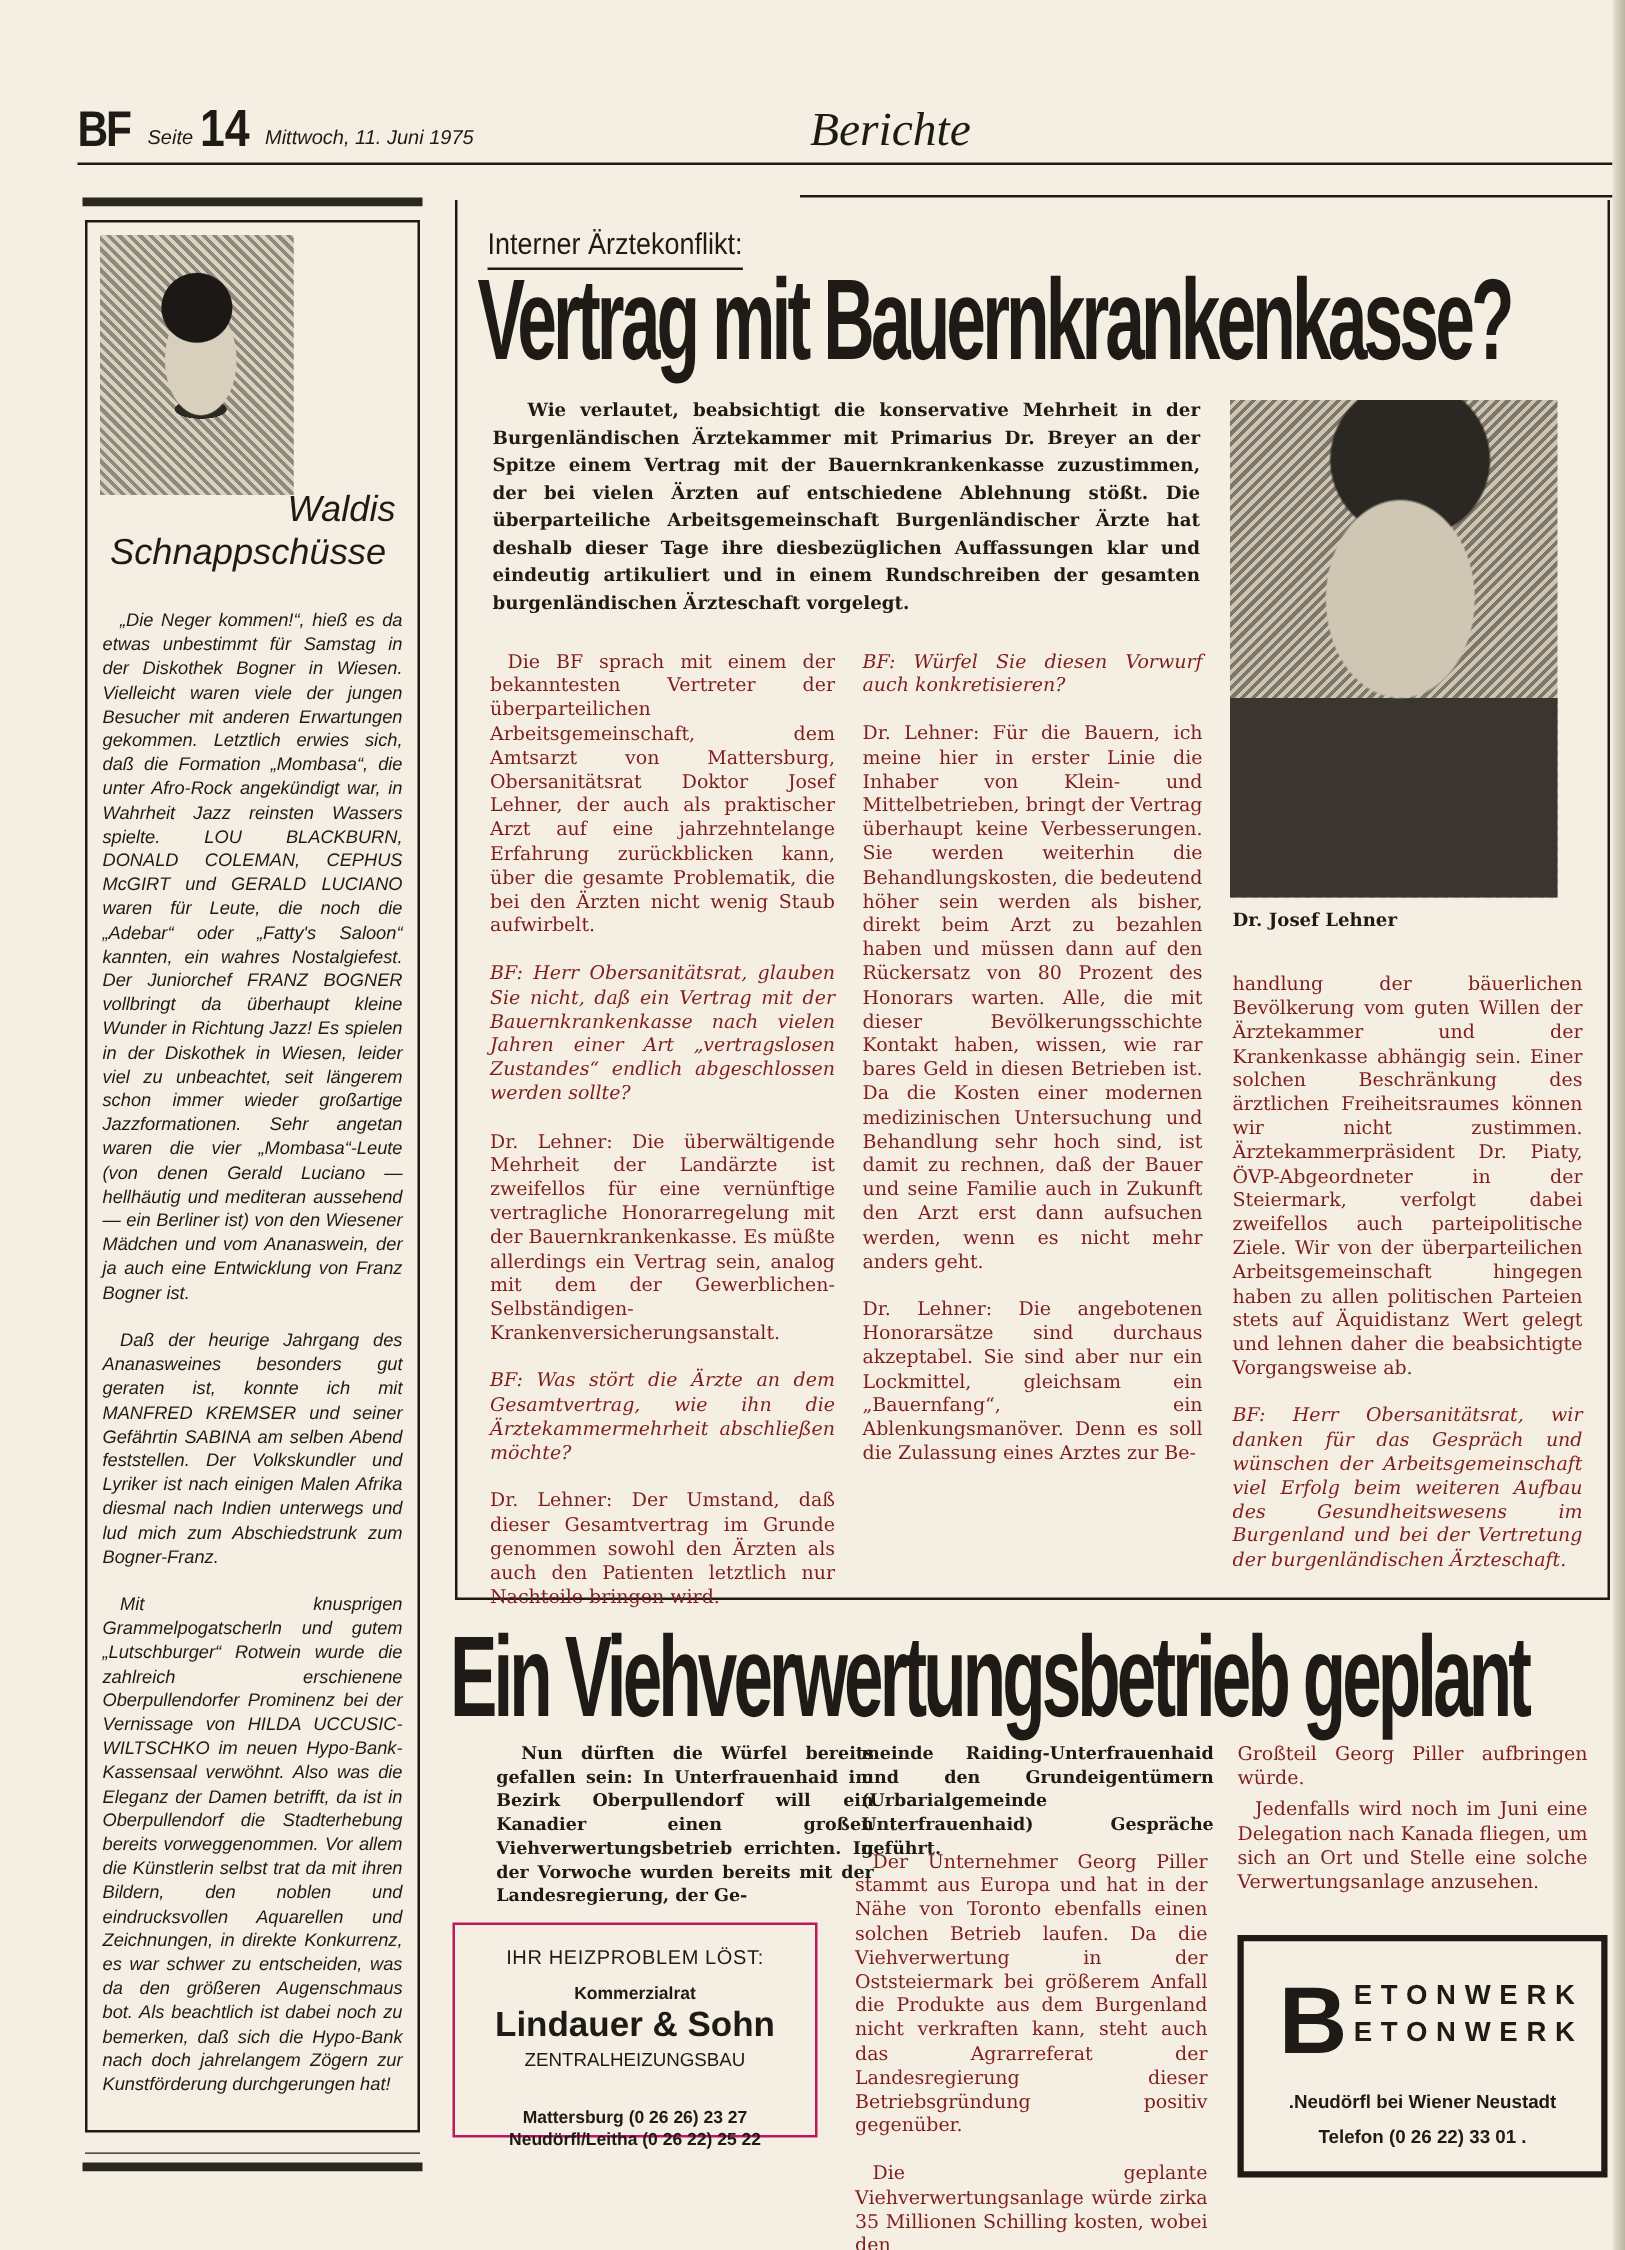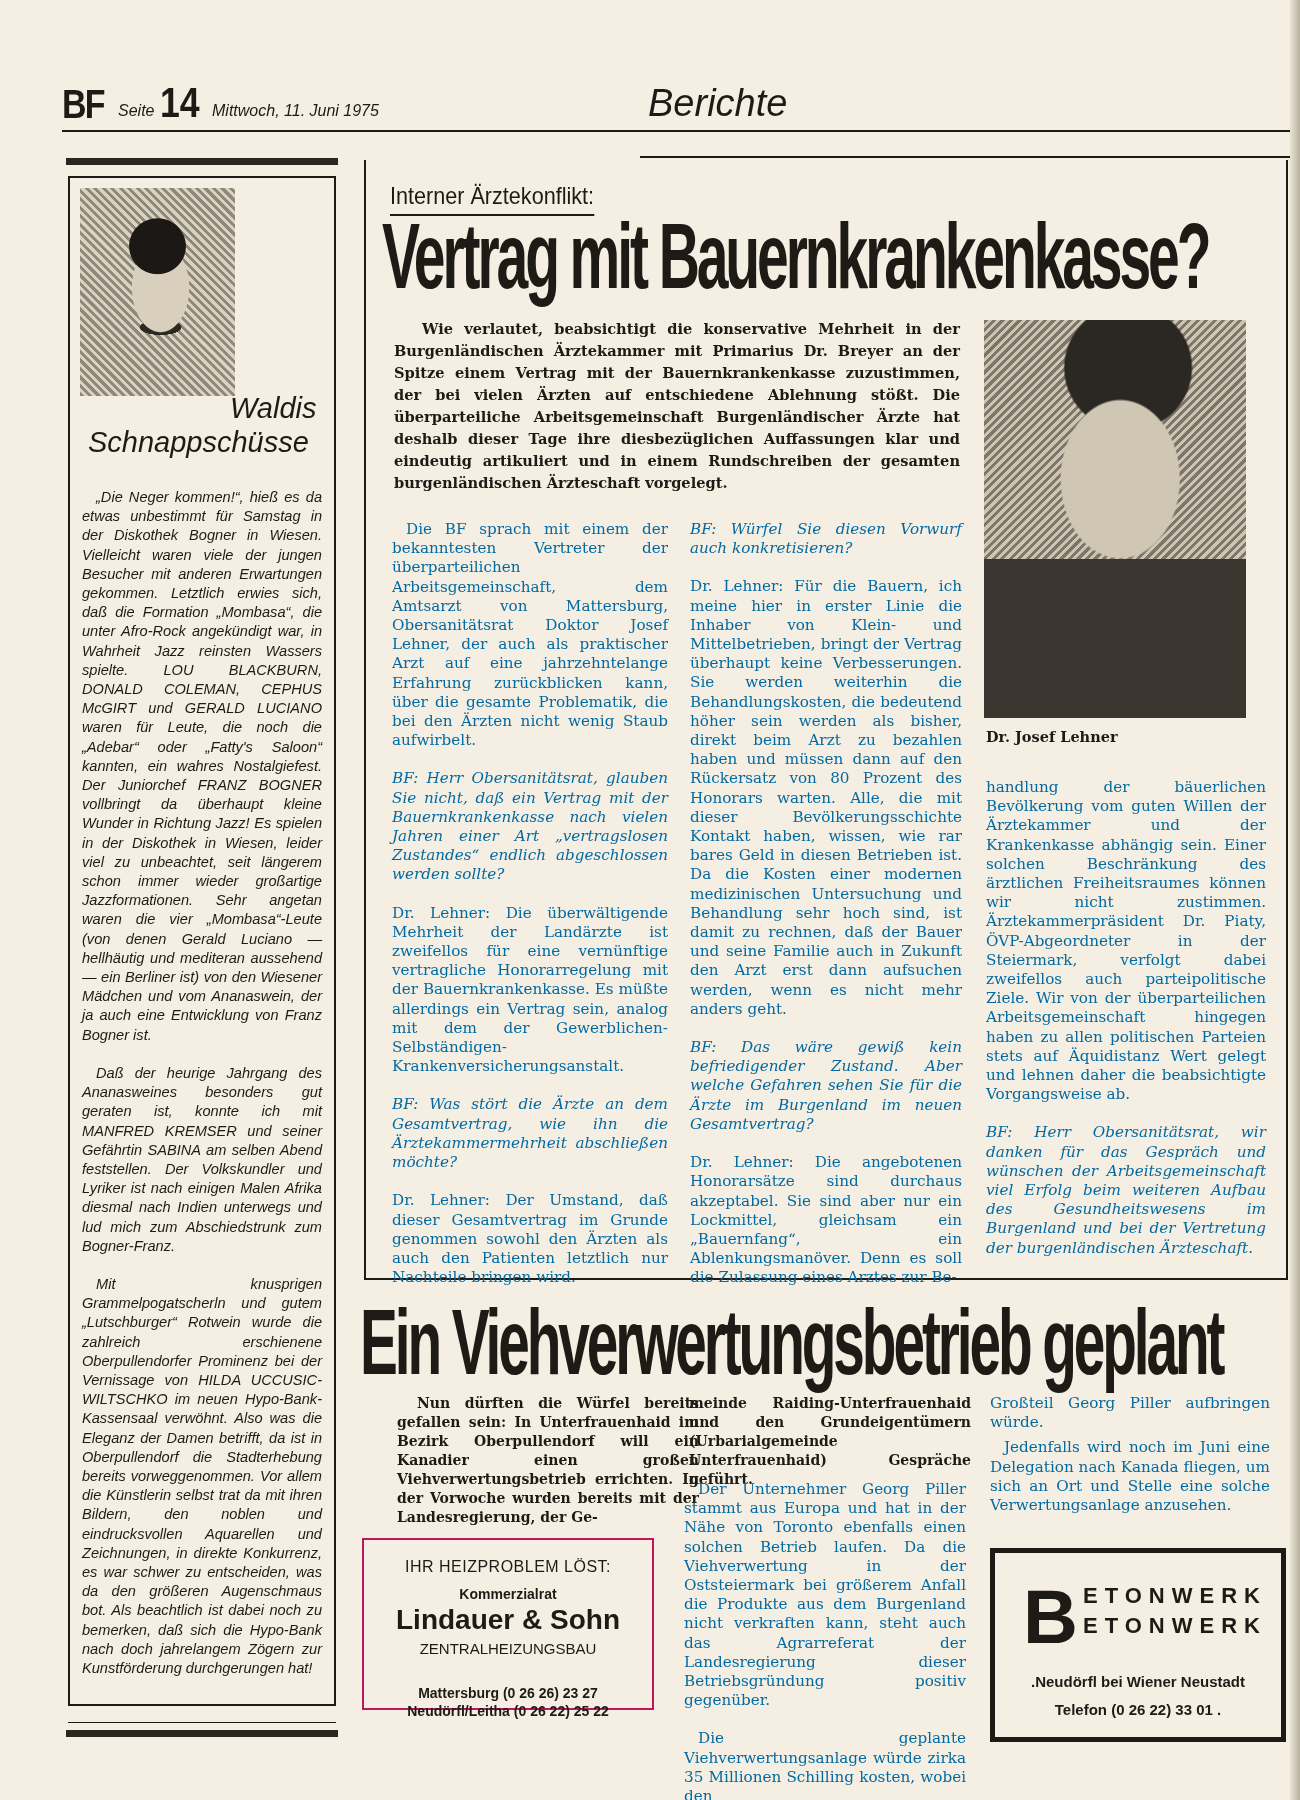--- a/index.html
+++ b/index.html
@@ -7,21 +7,21 @@
     width:1300px; height:1800px; position:relative; overflow:hidden;
     background:#f4efe2; color:#1e1b16;
     font-family:"DejaVu Serif", serif;
   }
   .abs { position:absolute; }
   
   .hdr-bf { left:62px; top:84px; font-family:"Liberation Sans", sans-serif; font-weight:bold; font-size:40px; letter-spacing:-2px; transform:scaleX(0.85); transform-origin:left; line-height:1; }
   .hdr-seite { left:118px; top:102px; font-family:"Liberation Sans", sans-serif; font-style:italic; font-size:16px; }
   .hdr-num { left:160px; top:82px; font-family:"Liberation Sans", sans-serif; font-weight:bold; font-size:42px; transform:scaleX(0.85); transform-origin:left; line-height:1; }
   .hdr-date { left:212px; top:102px; font-family:"Liberation Sans", sans-serif; font-style:italic; font-size:16px; }
-  .hdr-section { left:648px; top:82px; font-family:Liberation Sans, sans-serif; font-style:italic; font-size:38px; }
+  .hdr-section { left:648px; top:82px; font-family:Liberation Serif, serif; font-style:italic; font-size:38px; }
   .rule { background:#1e1b16; }
   .rule-top { left:62px; top:130px; width:1228px; height:2px; }
   .rule-top2 { left:640px; top:156px; width:650px; height:2px; }
   .bar-dark { background:#2a2620; }
 
   
   .left-bar-top { left:66px; top:158px; width:272px; height:7px; }
   .left-box { left:68px; top:176px; width:268px; height:1530px; border:2px solid #1e1b16; box-sizing:border-box; }
   .left-bar-bottom { left:66px; top:1730px; width:272px; height:7px; }
   .left-rule-bottom { left:68px; top:1722px; width:268px; height:1px; }
@@ -43,21 +43,21 @@
   .headline1 { left:382px; top:210px; font-family:"Liberation Sans", sans-serif; font-weight:bold; font-size:92px; letter-spacing:-5px; transform:scaleX(0.62); transform-origin:left; line-height:1; white-space:nowrap; }
   .lede { left:394px; top:318px; width:566px; font-family:"DejaVu Serif", serif; font-weight:bold; font-size:14.6px; line-height:22px; text-align:justify; text-indent:28px; }
   .photo2 { left:984px; top:320px; width:262px; height:398px;
     background:
       radial-gradient(ellipse 32% 28% at 52% 40%, #cfc7b4 70%, transparent 72%),
       radial-gradient(ellipse 40% 26% at 55% 12%, #2b2723 60%, transparent 62%),
       linear-gradient(180deg, transparent 60%, #3a352e 60%),
       repeating-linear-gradient(135deg, #7d776b 0 3px, #cdc5b2 3px 6px);
   }
   .caption2 { left:986px; top:728px; font-family:"DejaVu Serif", serif; font-weight:bold; font-size:14.5px; }
-  .col { font-family:"DejaVu Serif", serif; font-size:15.2px; line-height:19.2px; text-align:justify; color:#0369a1; }
+  .col { font-family:"DejaVu Serif", serif; font-size:15.2px; line-height:19.2px; text-align:justify; color:#7f1d1d; }
   .col p { margin:0 0 19px 0; }
   .col p.q { font-style:italic; }
   .col p.ind { text-indent:14px; }
   .c1 { left:392px; top:520px; width:276px; }
   .c2 { left:690px; top:520px; width:272px; }
   .c3 { left:986px; top:778px; width:280px; }
 
   
   .headline2 { left:360px; top:1296px; font-family:"Liberation Sans", sans-serif; font-weight:bold; font-size:92px; letter-spacing:-5px; transform:scaleX(0.617); transform-origin:left; line-height:1; white-space:nowrap; }
   .lede2 { left:362px; top:1394px; width:302px; font-family:"DejaVu Serif", serif; font-weight:bold; font-size:14px; line-height:19px; text-align:justify; text-indent:20px;margin-left:35px; }
@@ -117,21 +117,20 @@
 <div class="abs col c1">
   <p class="ind">Die BF sprach mit einem der bekanntesten Vertreter der überparteilichen Arbeitsgemeinschaft, dem Amtsarzt von Mattersburg, Obersanitätsrat Doktor Josef Lehner, der auch als praktischer Arzt auf eine jahrzehntelange Erfahrung zurückblicken kann, über die gesamte Problematik, die bei den Ärzten nicht wenig Staub aufwirbelt.</p>
   <p class="q">BF: Herr Obersanitätsrat, glauben Sie nicht, daß ein Vertrag mit der Bauernkrankenkasse nach vielen Jahren einer Art „vertragslosen Zustandes“ endlich abgeschlossen werden sollte?</p>
   <p>Dr. Lehner: Die überwältigende Mehrheit der Landärzte ist zweifellos für eine vernünftige vertragliche Honorarregelung mit der Bauernkrankenkasse. Es müßte allerdings ein Vertrag sein, analog mit dem der Gewerblichen-Selbständigen-Krankenversicherungsanstalt.</p>
   <p class="q">BF: Was stört die Ärzte an dem Gesamtvertrag, wie ihn die Ärztekammermehrheit abschließen möchte?</p>
   <p>Dr. Lehner: Der Umstand, daß dieser Gesamtvertrag im Grunde genommen sowohl den Ärzten als auch den Patienten letztlich nur Nachteile bringen wird.</p>
 </div>
 <div class="abs col c2">
   <p class="q">BF: Würfel Sie diesen Vorwurf auch konkretisieren?</p>
   <p>Dr. Lehner: Für die Bauern, ich meine hier in erster Linie die Inhaber von Klein- und Mittelbetrieben, bringt der Vertrag überhaupt keine Verbesserungen. Sie werden weiterhin die Behandlungskosten, die bedeutend höher sein werden als bisher, direkt beim Arzt zu bezahlen haben und müssen dann auf den Rückersatz von 80 Prozent des Honorars warten. Alle, die mit dieser Bevölkerungsschichte Kontakt haben, wissen, wie rar bares Geld in diesen Betrieben ist. Da die Kosten einer modernen medizinischen Untersuchung und Behandlung sehr hoch sind, ist damit zu rechnen, daß der Bauer und seine Familie auch in Zukunft den Arzt erst dann aufsuchen werden, wenn es nicht mehr anders geht.</p>
-  <p class="q">BF: Das wäre gewiß kein befriedigender Zustand. Aber welche Gefahren sehen Sie für die Ärzte im Burgenland im neuen Gesamtvertrag?</p>
   <p>Dr. Lehner: Die angebotenen Honorarsätze sind durchaus akzeptabel. Sie sind aber nur ein Lockmittel, gleichsam ein „Bauernfang“, ein Ablenkungsmanöver. Denn es soll die Zulassung eines Arztes zur Be-</p>
 </div>
 <div class="abs col c3">
   <p>handlung der bäuerlichen Bevölkerung vom guten Willen der Ärztekammer und der Krankenkasse abhängig sein. Einer solchen Beschränkung des ärztlichen Freiheitsraumes können wir nicht zustimmen. Ärztekammerpräsident Dr. Piaty, ÖVP-Abgeordneter in der Steiermark, verfolgt dabei zweifellos auch parteipolitische Ziele. Wir von der überparteilichen Arbeitsgemeinschaft hingegen haben zu allen politischen Parteien stets auf Äquidistanz Wert gelegt und lehnen daher die beabsichtigte Vorgangsweise ab.</p>
   <p class="q">BF: Herr Obersanitätsrat, wir danken für das Gespräch und wünschen der Arbeitsgemeinschaft viel Erfolg beim weiteren Aufbau des Gesundheitswesens im Burgenland und bei der Vertretung der burgenländischen Ärzteschaft.</p>
 </div>
 
 <div class="abs headline2">Ein Viehverwertungsbetrieb geplant</div>
 <div class="abs lede2">Nun dürften die Würfel bereits gefallen sein: In Unterfrauenhaid im Bezirk Oberpullendorf will ein Kanadier einen großen Viehverwertungsbetrieb errichten. In der Vorwoche wurden bereits mit der Landesregierung, der Ge-</div>
 <div class="abs lede2b">meinde Raiding-Unterfrauenhaid und den Grundeigentümern (Urbarialgemeinde Unterfrauenhaid) Gespräche geführt.</div>

